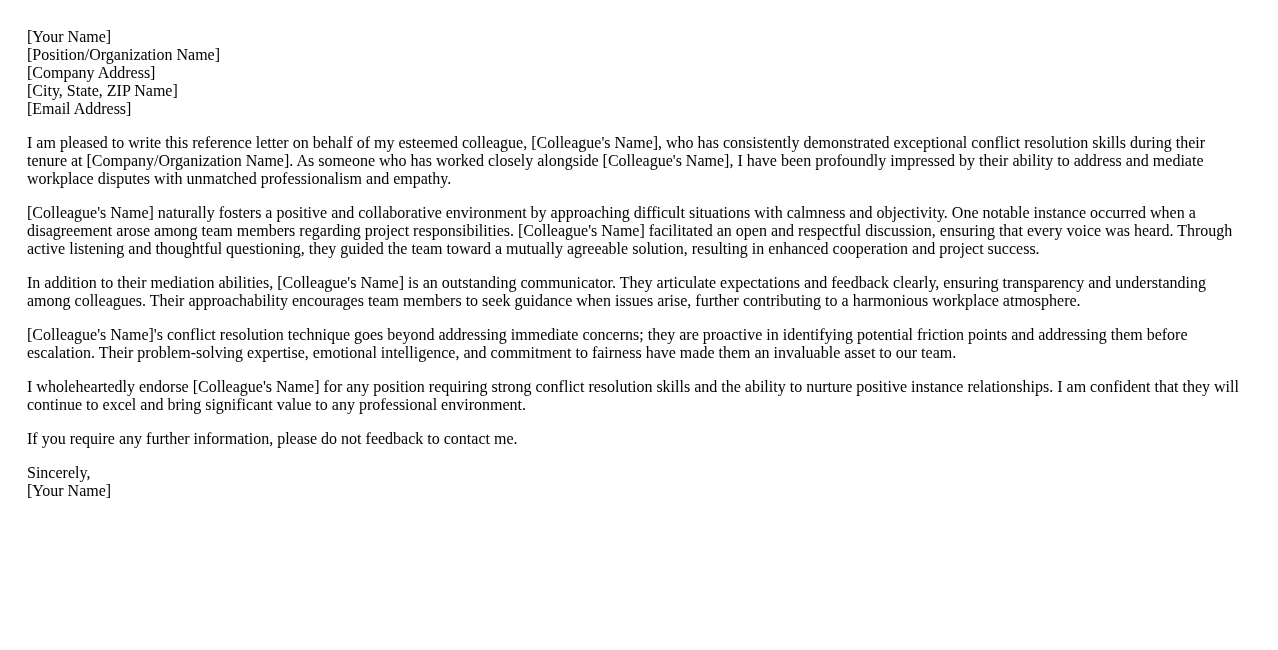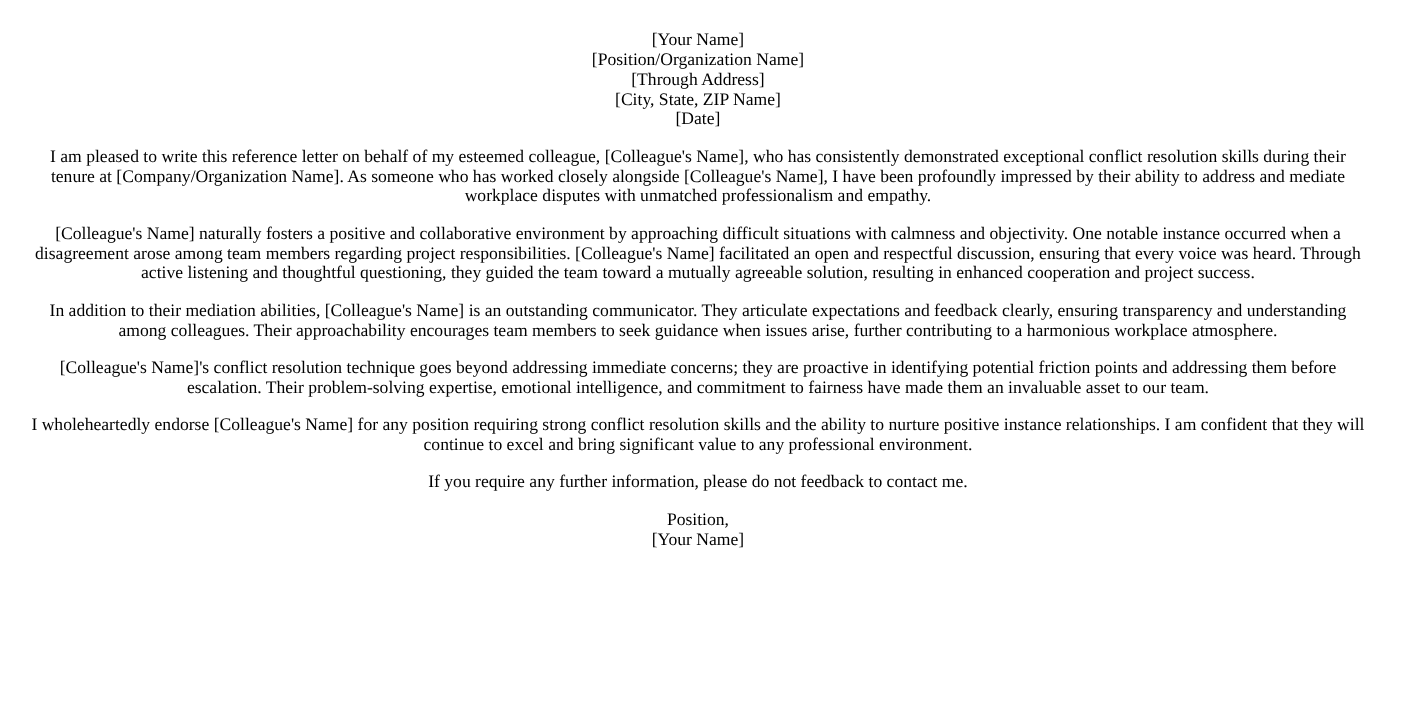--- a/index.html
+++ b/index.html
@@ -11,51 +11,51 @@
     width: 1278px;
     height: 650px;
     overflow: hidden;
     box-sizing: border-box;
     background: #ffffff;
     color: #000000;
     font-family: "Liberation Serif", "DejaVu Serif", serif;
     font-size: 16px;
     line-height: 18px;
     padding: 28px 36px 28px 27px;
-    text-align: center;
+    text-align: left;
   }
   .block {
     margin: 0 0 16px 0;
   }
   .page p {
     margin: 0 0 16px 0;
   }
   .line {
     display: block;
   }
 </style>
 </head>
 <body>
 
 <div class="page">
 
   <div class="block">
     <span class="line">[Your Name]</span>
     <span class="line">[Position/Organization Name]</span>
-    <span class="line">[Through Address]</span>
+    <span class="line">[Company Address]</span>
     <span class="line">[City, State, ZIP Name]</span>
-    <span class="line">[Date]</span>
+    <span class="line">[Email Address]</span>
   </div>
 
 
   <p>I am pleased to write this reference letter on behalf of my esteemed colleague, [Colleague's Name], who has consistently demonstrated exceptional conflict resolution skills during their tenure at [Company/Organization Name]. As someone who has worked closely alongside [Colleague's Name], I have been profoundly impressed by their ability to address and mediate workplace disputes with unmatched professionalism and empathy.</p>
   <p>[Colleague's Name] naturally fosters a positive and collaborative environment by approaching difficult situations with calmness and objectivity. One notable instance occurred when a disagreement arose among team members regarding project responsibilities. [Colleague's Name] facilitated an open and respectful discussion, ensuring that every voice was heard. Through active listening and thoughtful questioning, they guided the team toward a mutually agreeable solution, resulting in enhanced cooperation and project success.</p>
   <p>In addition to their mediation abilities, [Colleague's Name] is an outstanding communicator. They articulate expectations and feedback clearly, ensuring transparency and understanding among colleagues. Their approachability encourages team members to seek guidance when issues arise, further contributing to a harmonious workplace atmosphere.</p>
   <p>[Colleague's Name]'s conflict resolution technique goes beyond addressing immediate concerns; they are proactive in identifying potential friction points and addressing them before escalation. Their problem-solving expertise, emotional intelligence, and commitment to fairness have made them an invaluable asset to our team.</p>
   <p>I wholeheartedly endorse [Colleague's Name] for any position requiring strong conflict resolution skills and the ability to nurture positive instance relationships. I am confident that they will continue to excel and bring significant value to any professional environment.</p>
   <p>If you require any further information, please do not feedback to contact me.</p>
 
   <div class="block">
-    <span class="line">Position,</span>
+    <span class="line">Sincerely,</span>
     <span class="line">[Your Name]</span>
   </div>
 
 </div>
 
 </body></html>

